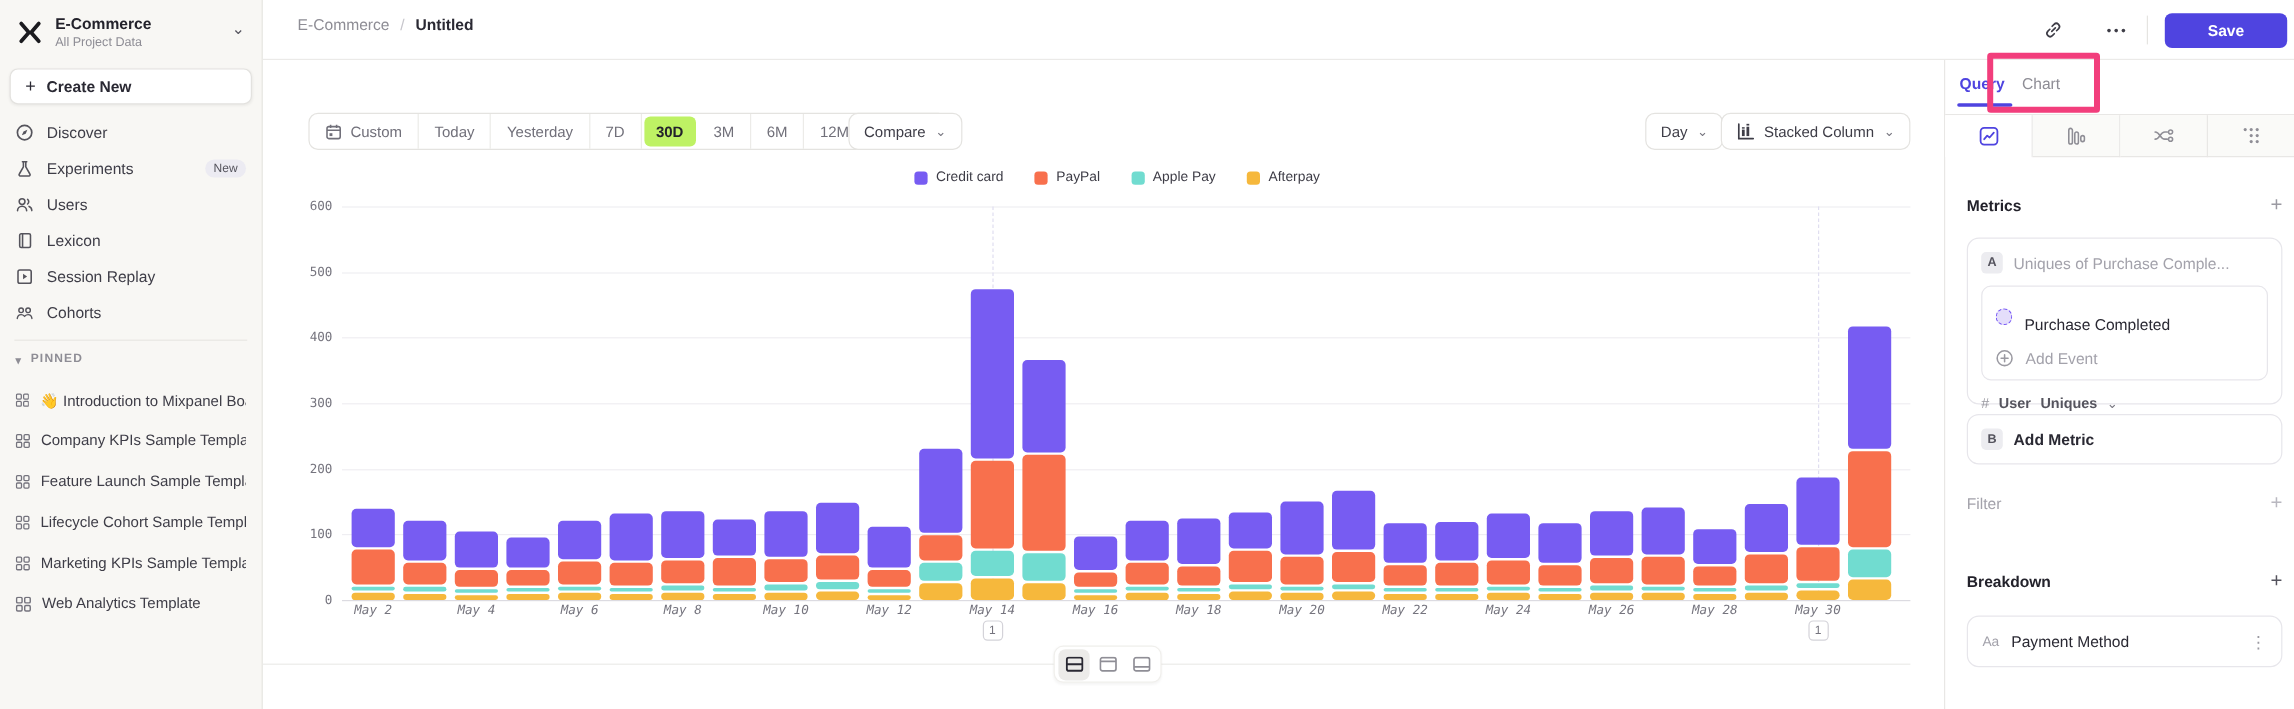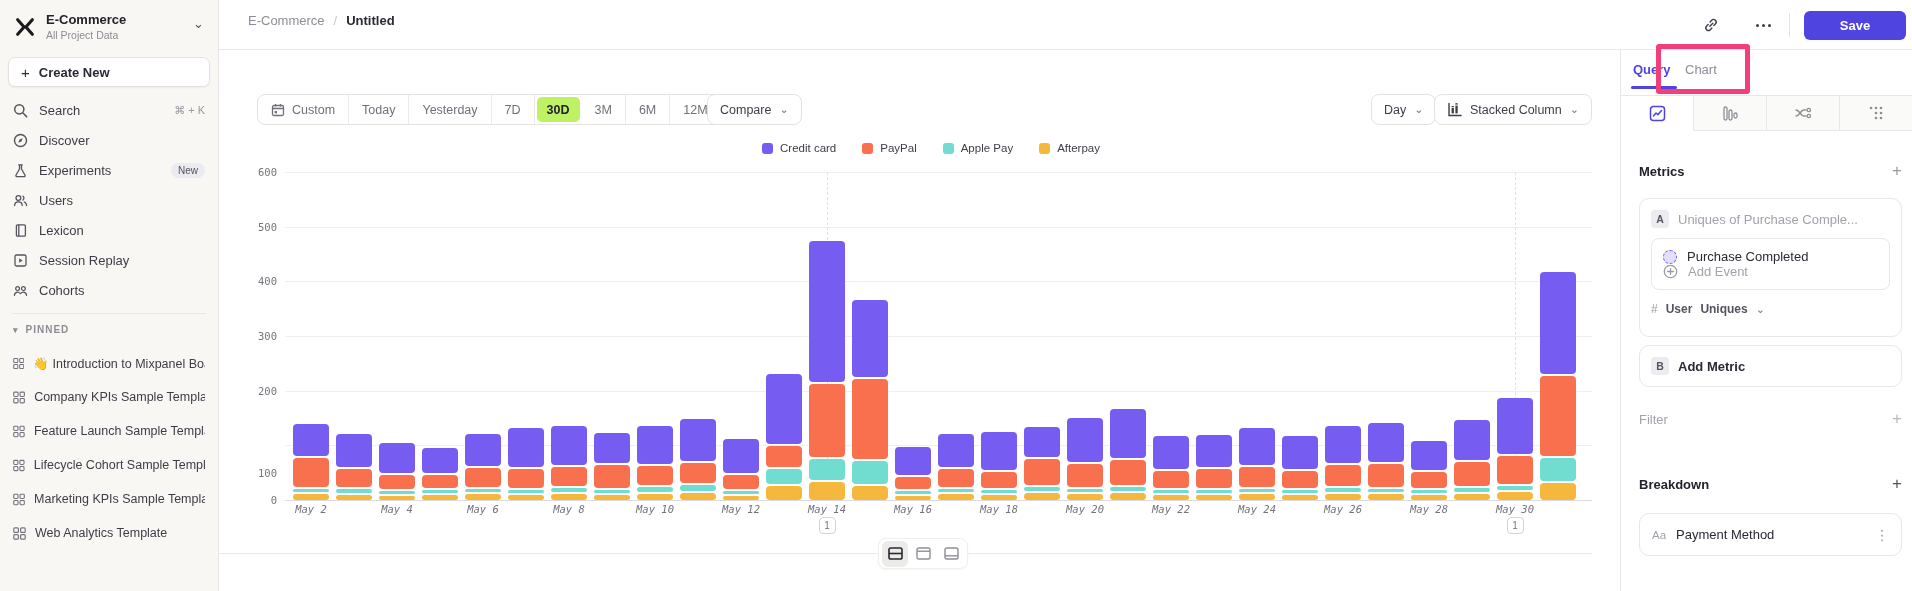--- a/index.html
+++ b/index.html
@@ -119,22 +119,22 @@
   .m-head { margin-top:30px; }
   .card { border:1px solid #E7E6EB; border-radius:10px; background:#fff; }
   .card-a { margin-top:17px; padding:11px 11px; height:139px; }
   .row-a { display:flex; align-items:center; gap:9px; }
   .ab-badge { width:18px; height:18px; border-radius:4px; background:#ECECF0; color:#55545E;
               font-size:10.5px; font-weight:700; display:flex; align-items:center; justify-content:center; }
   .a-placeholder { font-size:13px; color:#A3A2AB; white-space:nowrap; overflow:hidden; }
   .inner-card { border:1px solid #E7E6EB; border-radius:8px; margin-top:10px; padding:10px 11px; }
   .ev-row { display:flex; align-items:center; gap:10px; cursor:pointer; }
   .ev-icon { width:14px; height:14px; border-radius:50%; border:1.5px dashed #7A5BF5; background:#E4DEFB; }
-  .ev-label { font-size:13px; font-weight:500; color:#2A2933; }
-  .addev-row { }
+  .ev-label { font-size:13px; font-weight:500; color:#2A2933;margin-top:14px; }
+  .addev-row { margin-top:13px; }
   .addev-label { font-size:13px; color:#A3A2AB; }
   .uniq-row { margin-top:12px; display:flex; align-items:center; gap:8px; font-size:12px; cursor:pointer; }
   .hash { color:#9B9AA2; font-size:12px; }
   .uniq-txt { color:#55545E; font-weight:600; }
   .card-b { margin-top:8px; height:42px; display:flex; align-items:center; gap:9px; padding:0 11px; cursor:pointer; }
   .b-label { font-size:13px; font-weight:600; color:#2A2933; }
   .filter-head { margin-top:22px; }
   .break-head { margin-top:45px; }
   .card-bd { margin-top:19px; height:43px; display:flex; align-items:center; gap:10px; padding:0 12px; cursor:pointer; }
   .aa { font-size:11.5px; color:#A3A2AB; }
@@ -158,28 +158,20 @@
   </div>
 
   <div class="create-btn">
     <span class="plus">+</span>
     <span>Create New</span>
   </div>
 
   <nav>
     <div class="nav-item">
       <svg width="15" height="15" viewBox="0 0 15 15">
-          <circle cx="6.3" cy="6.3" r="4.6" stroke="#55545C" stroke-width="1.5" fill="none"></circle>
-          <path d="M10 10 L13.6 13.6" stroke="#55545C" stroke-width="1.5" stroke-linecap="round"></path>
-        </svg>
-      <span class="nav-label">Search</span>
-      <span class="nav-right">⌘ + K</span>
-    </div>
-    <div class="nav-item">
-      <svg width="15" height="15" viewBox="0 0 15 15">
           <circle cx="7.5" cy="7.5" r="6" stroke="#55545C" stroke-width="1.4" fill="none"></circle>
           <path d="M9.8 5.2 L8.4 8.4 L5.2 9.8 L6.6 6.6 Z" fill="#55545C"></path>
         </svg>
       <span class="nav-label">Discover</span>
     </div>
     <div class="nav-item">
       <svg width="15" height="15" viewBox="0 0 15 15">
           <path d="M5.7 1.8 h3.6 M6.5 2 v4 l-3.4 6 a1 1 0 0 0 .9 1.6 h7 a1 1 0 0 0 .9-1.6 l-3.4-6 v-4" stroke="#55545C" stroke-width="1.3" fill="none" stroke-linecap="round" stroke-linejoin="round"></path>
         </svg>
       <span class="nav-label">Experiments</span>
@@ -374,21 +366,21 @@
   <div class="leg-item">
     <span class="leg-swatch" style="background: rgb(246, 184, 60);"></span>
     <span>Afterpay</span>
   </div>
 </div>
 
 <div id="chart-layer">
     <div class="gridline zero" style="top: 500px;"></div>
     <div class="ytick" style="top: 494px;">0</div>
     <div class="gridline" style="top: 445.33px;"></div>
-    <div class="ytick" style="top: 439.33px; margin-top: 28px;">100</div>
+    <div class="ytick" style="top: 439.33px;">100</div>
     <div class="gridline" style="top: 390.66px;"></div>
     <div class="ytick" style="top: 384.66px;">200</div>
     <div class="gridline" style="top: 335.99px;"></div>
     <div class="ytick" style="top: 329.99px;">300</div>
     <div class="gridline" style="top: 281.32px;"></div>
     <div class="ytick" style="top: 275.32px;">400</div>
     <div class="gridline" style="top: 226.65px;"></div>
     <div class="ytick" style="top: 220.65px;">500</div>
     <div class="gridline" style="top: 171.98px;"></div>
     <div class="ytick" style="top: 165.98px;">600</div>

